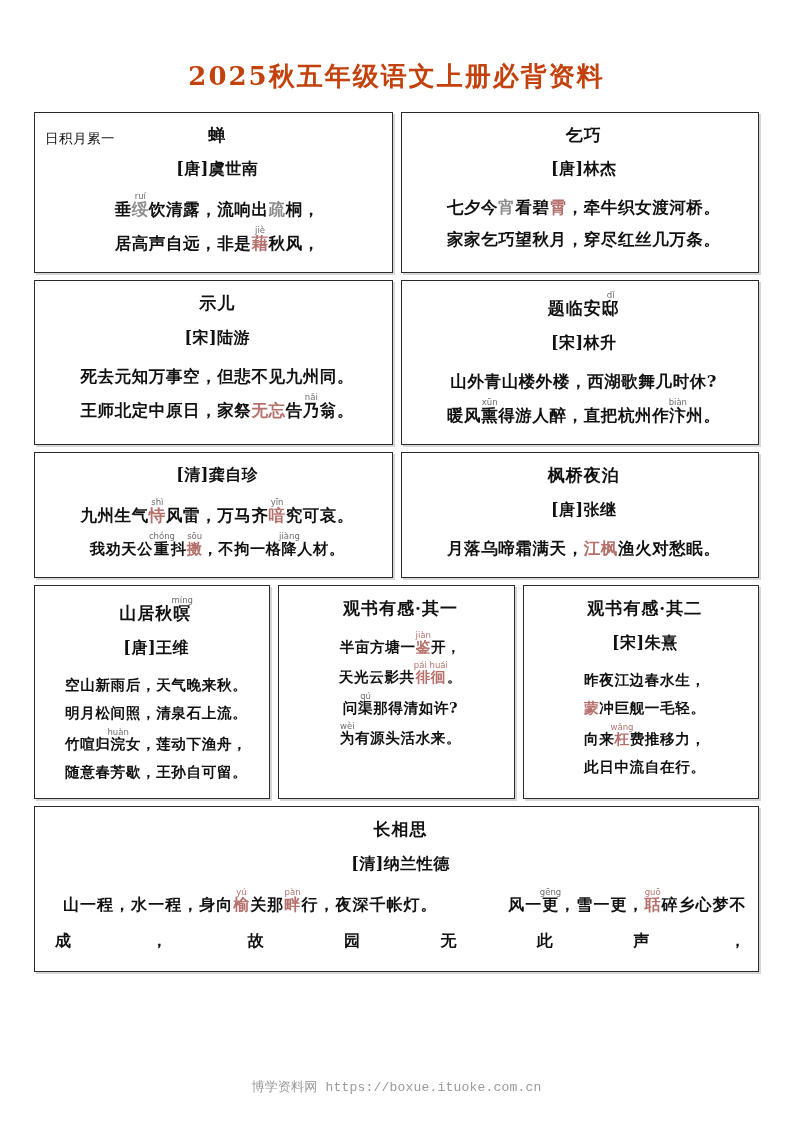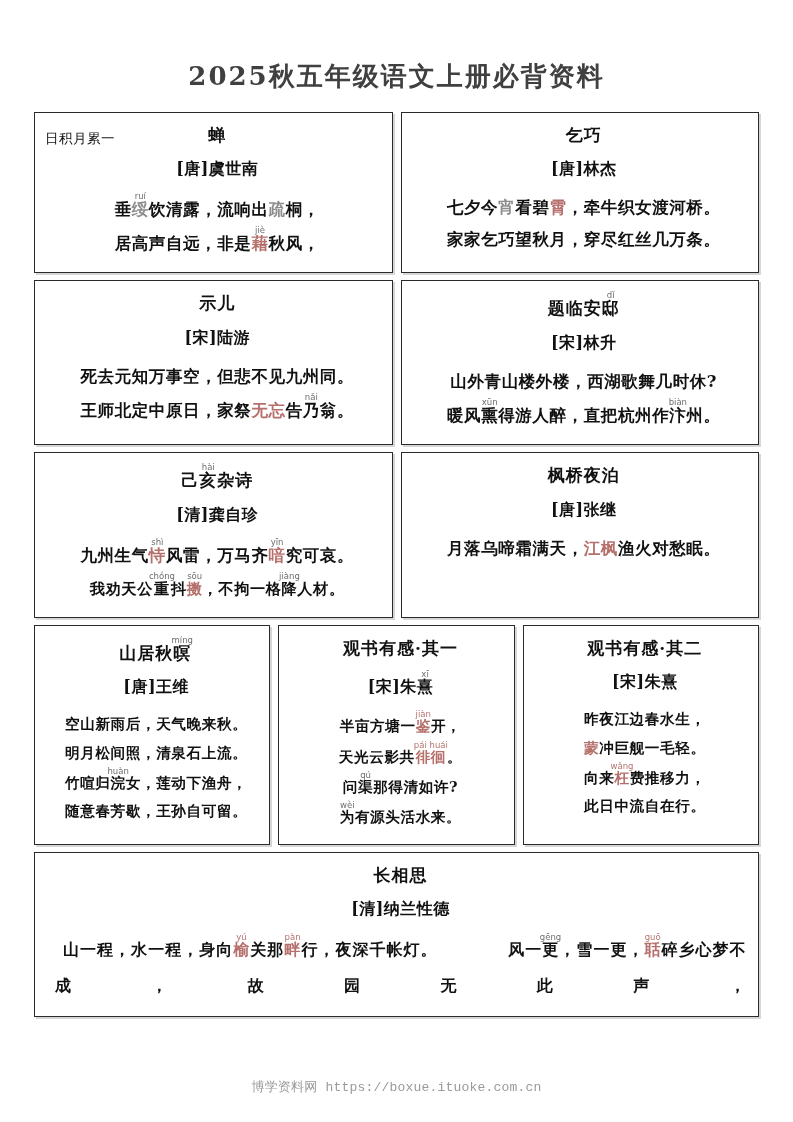--- a/index.html
+++ b/index.html
@@ -19,21 +19,21 @@
   .page {
     width: 793px;
     height: 1122px;
     box-sizing: border-box;
     padding: 0 34px;
     position: relative;
   }
 
   .doc-title {
     text-align: center;
-    color: #404040;
+    color: #c2410c;
     font-size: 26px;
     font-weight: 700;
     letter-spacing: 2px;
     font-family: "DejaVu Serif", "Liberation Serif", serif;
     padding-top: 62px;
     padding-bottom: 21px;
     line-height: 1.1;
   }
 
   .grid-row {
@@ -181,21 +181,20 @@
       <div class="poem-author">[宋]林升</div>
       <div class="poem-line">山外青山楼外楼，西湖歌舞几时休?</div>
       <div class="poem-line"><span>暖风</span><ruby><span>熏</span><rt>xūn</rt></ruby><span>得游人醉，直把杭州作</span><ruby><span>汴</span><rt>biàn</rt></ruby><span>州。</span></div>
     </div>
 
   </div>
 
   <div class="grid-row">
 
     <div class="poem-box">
-      <div class="poem-title"><span>己</span><ruby><span>亥</span><rt>hài</rt></ruby><span>杂诗</span></div>
       <div class="poem-author">[清]龚自珍</div>
       <div class="poem-line"><span>九州生气</span><ruby><span class="hl-red">恃</span><rt>shì</rt></ruby><span>风雷，万马齐</span><ruby><span class="hl-red">喑</span><rt>yīn</rt></ruby><span>究可哀。</span></div>
       <div class="poem-line small"><span>我劝天公</span><ruby><span>重</span><rt>chóng</rt></ruby><span>抖</span><ruby><span class="hl-red">擞</span><rt>sōu</rt></ruby><span>，不拘一格</span><ruby><span>降</span><rt>jiàng</rt></ruby><span>人材。</span></div>
     </div>
 
     <div class="poem-box">
       <div class="poem-title">枫桥夜泊</div>
       <div class="poem-author">[唐]张继</div>
       <div class="poem-line"><span>月落乌啼霜满天，</span><span class="hl-red">江枫</span><span>渔火对愁眠。</span></div>
     </div>
@@ -208,21 +207,20 @@
       <div class="poem-title"><span>山居秋</span><ruby><span>暝</span><rt>míng</rt></ruby></div>
       <div class="poem-author">[唐]王维</div>
       <div class="poem-line tiny">空山新雨后，天气晚来秋。</div>
       <div class="poem-line tiny">明月松间照，清泉石上流。</div>
       <div class="poem-line tiny"><span>竹喧归</span><ruby><span>浣</span><rt>huàn</rt></ruby><span>女，莲动下渔舟，</span></div>
       <div class="poem-line tiny">随意春芳歇，王孙自可留。</div>
     </div>
 
     <div class="poem-box">
       <div class="poem-title">观书有感·其一</div>
-      <div class="poem-author"><span>[宋]朱</span><ruby><span>熹</span><rt>xī</rt></ruby></div>
       <div class="poem-line tiny"><span>半亩方塘一</span><ruby><span class="hl-red">鉴</span><rt class="red">jiàn</rt></ruby><span>开，</span></div>
       <div class="poem-line tiny"><span>天光云影共</span><ruby><span class="hl-red">徘徊</span><rt class="red">pái huái</rt></ruby><span>。</span></div>
       <div class="poem-line tiny"><span>问</span><ruby><span>渠</span><rt>qú</rt></ruby><span>那得清如许?</span></div>
       <div class="poem-line tiny"><ruby><span>为</span><rt>wèi</rt></ruby><span>有源头活水来。</span></div>
     </div>
 
     <div class="poem-box">
       <div class="poem-title">观书有感·其二</div>
       <div class="poem-author">[宋]朱熹</div>
       <div class="poem-line tiny">昨夜江边春水生，</div>

